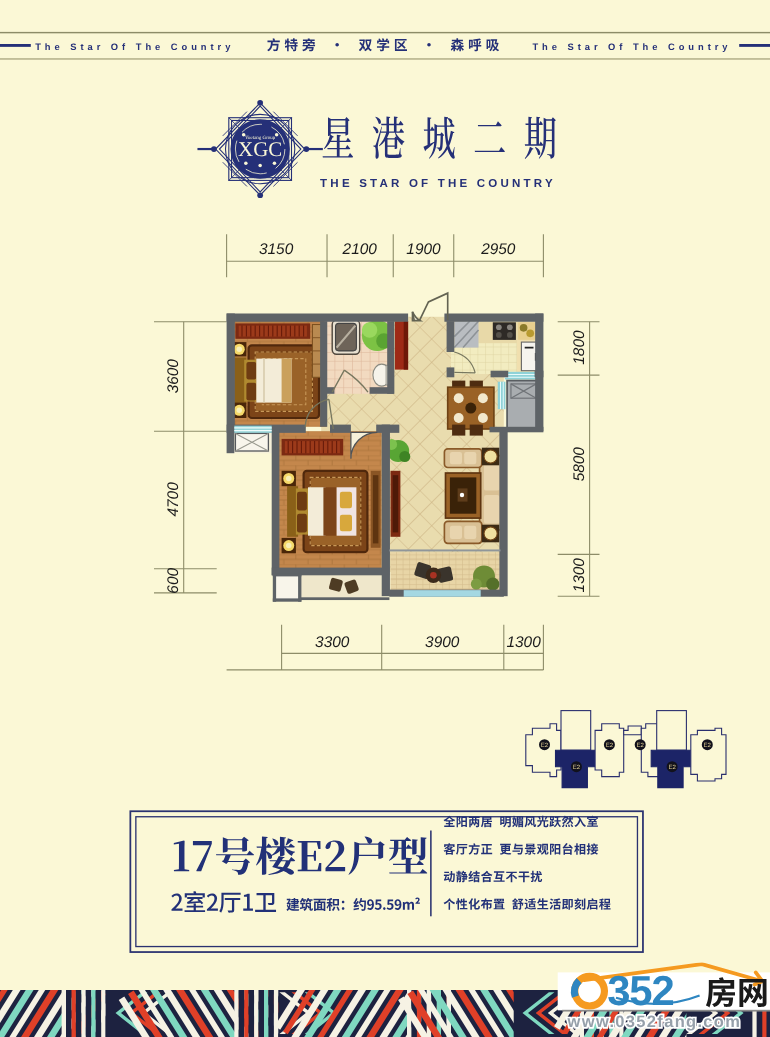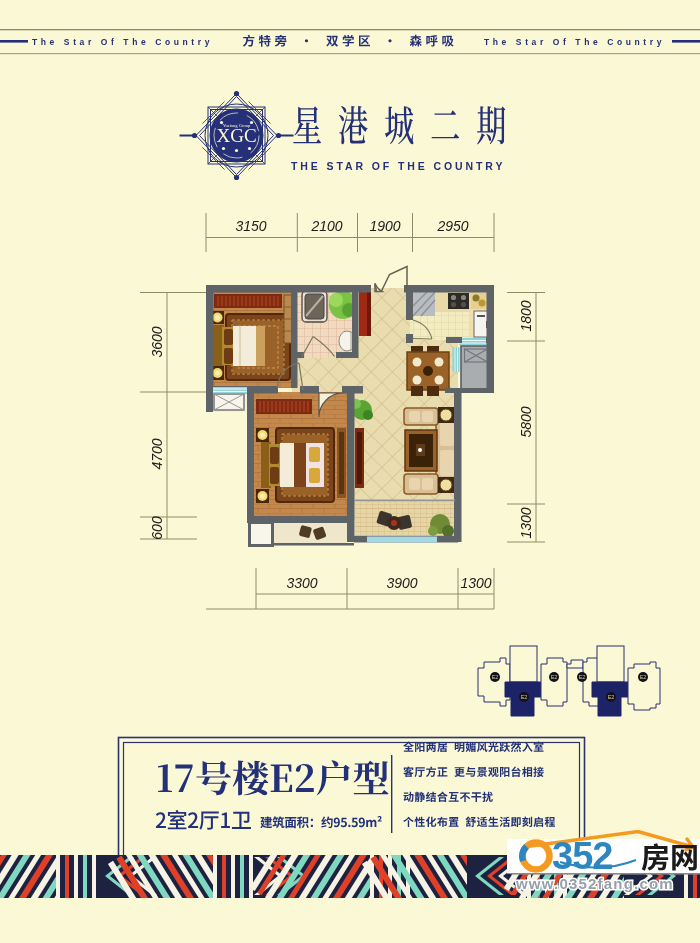--- a/index.html
+++ b/index.html
@@ -439,21 +439,21 @@
 <rect x="391" y="755" width="1.4" height="78" fill="#2a3270"></rect>
 
 <path transform="translate(403.0,751.0)" d="M5.269 -9.449C4.169 -7.7219999999999995 2.1559999999999997 -6.303 0.176 -5.478C0.506 -5.17 0.8909999999999999 -4.718999999999999 1.0779999999999998 -4.378C1.43 -4.553999999999999 1.7819999999999998 -4.741 2.134 -4.949999999999999V-4.202H4.8069999999999995V-2.9259999999999997H2.288V-1.7819999999999998H4.8069999999999995V-0.45099999999999996H0.836V0.726H10.241V-0.45099999999999996H6.193V-1.7819999999999998H8.811V-2.9259999999999997H6.193V-4.202H8.91V-4.906C9.251 -4.707999999999999 9.603 -4.51 9.966 -4.3229999999999995C10.142 -4.707999999999999 10.527 -5.159 10.846 -5.4559999999999995C9.097 -6.226 7.5569999999999995 -7.204999999999999 6.247999999999999 -8.602L6.446 -8.899ZM2.8049999999999997 -5.367999999999999C3.784 -6.0169999999999995 4.707999999999999 -6.787 5.489 -7.656C6.335999999999999 -6.742999999999999 7.215999999999999 -6.005999999999999 8.184 -5.367999999999999Z M16.283 -8.700999999999999V0.8799999999999999H17.548000000000002V0.10999999999999999H20.144V0.7809999999999999H21.475V-8.700999999999999ZM17.548000000000002 -1.111V-3.784H20.144V-1.111ZM17.548000000000002 -5.005V-7.468999999999999H20.144V-5.005ZM12.103000000000002 -8.91V0.946H13.313V-7.733H14.424C14.193000000000001 -7.007 13.896 -6.116 13.621 -5.444999999999999C14.424 -4.675 14.622 -3.9709999999999996 14.622 -3.4539999999999997C14.622 -3.135 14.567 -2.904 14.402000000000001 -2.8049999999999997C14.292000000000002 -2.739 14.171000000000001 -2.706 14.028 -2.706C13.863 -2.706 13.665000000000001 -2.706 13.434000000000001 -2.7279999999999998C13.621 -2.387 13.731000000000002 -1.8809999999999998 13.742 -1.551C14.039000000000001 -1.5399999999999998 14.347000000000001 -1.5399999999999998 14.589 -1.573C14.853000000000002 -1.6059999999999999 15.084 -1.6829999999999998 15.282 -1.8259999999999998C15.678 -2.101 15.843 -2.574 15.843 -3.3C15.843 -3.949 15.667000000000002 -4.7299999999999995 14.842 -5.598999999999999C15.216000000000001 -6.4239999999999995 15.656 -7.502 16.008 -8.437L15.095 -8.965L14.897 -8.91Z M23.601000000000003 -6.2589999999999995V0.99H24.921V-1.0779999999999998C25.185000000000002 -0.858 25.482 -0.5389999999999999 25.636000000000003 -0.319C26.307000000000002 -0.957 26.725 -1.7489999999999999 26.989 -2.5629999999999997C27.220000000000002 -2.2769999999999997 27.429000000000002 -1.9909999999999999 27.55 -1.7599999999999998L28.309 -2.816C28.111 -3.146 27.693 -3.6079999999999997 27.297 -4.026C27.341 -4.367 27.363 -4.697 27.363 -5.016H28.815C28.782 -3.8169999999999997 28.595 -2.255 27.451 -1.2429999999999999C27.759 -1.034 28.177 -0.594 28.386000000000003 -0.319C29.068 -0.979 29.486 -1.793 29.75 -2.6399999999999997C30.179000000000002 -2.134 30.575000000000003 -1.6059999999999999 30.806 -1.2209999999999999L31.268 -1.8699999999999999V-0.517C31.268 -0.34099999999999997 31.202 -0.27499999999999997 31.004 -0.27499999999999997C30.795 -0.27499999999999997 30.047 -0.264 29.42 -0.308C29.596 0.044 29.783 0.627 29.849 1.001C30.817 1.001 31.51 0.99 31.972 0.7809999999999999C32.456 0.572 32.599000000000004 0.19799999999999998 32.599000000000004 -0.484V-6.2589999999999995H30.113V-7.369999999999999H33.006V-8.635H23.227V-7.369999999999999H26.076V-6.2589999999999995ZM27.374000000000002 -7.369999999999999H28.815V-6.2589999999999995H27.374000000000002ZM31.268 -5.016V-2.673C30.938000000000002 -3.102 30.476 -3.6079999999999997 30.036 -4.048C30.080000000000002 -4.378 30.102 -4.707999999999999 30.102 -5.016ZM24.921 -1.452V-5.016H26.076C26.043 -3.8939999999999997 25.867 -2.453 24.921 -1.452Z M36.71600000000001 -7.645H42.414V-6.896999999999999H36.71600000000001ZM36.71600000000001 -5.742H39.74100000000001V-4.818H36.705000000000005L36.71600000000001 -5.566ZM37.255 -2.739V0.99H38.52V0.6599999999999999H42.260000000000005V0.979H43.580000000000005V-2.739H41.072V-3.6409999999999996H44.295V-4.818H41.072V-5.742H43.745000000000005V-8.799999999999999H35.385000000000005V-5.566C35.385000000000005 -3.8169999999999997 35.297000000000004 -1.3419999999999999 34.153000000000006 0.32999999999999996C34.483000000000004 0.46199999999999997 35.077000000000005 0.8029999999999999 35.330000000000005 1.023C36.17700000000001 -0.242 36.51800000000001 -2.024 36.650000000000006 -3.6409999999999996H39.74100000000001V-2.739ZM38.52 -0.484V-1.5839999999999999H42.260000000000005V-0.484Z M54.399 -4.818V-3.19H52.98V-4.818ZM54.399 -5.994999999999999H52.98V-7.545999999999999H54.399ZM51.759 -8.745V-1.034H52.98V-1.9909999999999999H55.62V-8.745ZM60.053 -7.678V-6.281H57.677V-7.678ZM56.379 -8.899V-4.917C56.379 -3.234 56.214 -1.1769999999999998 54.344 0.187C54.63 0.352 55.147 0.814 55.345 1.067C56.588 0.154 57.182 -1.166 57.457 -2.4859999999999998H60.053V-0.5389999999999999C60.053 -0.352 59.976 -0.286 59.778 -0.286C59.591 -0.27499999999999997 58.92 -0.264 58.326 -0.297C58.524 0.033 58.733 0.616 58.788 0.979C59.712 0.979 60.35 0.946 60.778999999999996 0.737C61.208 0.517 61.362 0.16499999999999998 61.362 -0.528V-8.899ZM60.053 -5.093V-3.674H57.622C57.666 -4.103 57.677 -4.521 57.677 -4.906V-5.093Z M68.196 -5.247V0.99H69.34V0.572H71.353V0.99H72.541V-5.247ZM69.34 -0.473V-1.045H71.353V-0.473ZM69.34 -2.057V-2.6069999999999998H71.353V-2.057ZM69.34 -3.6079999999999997V-4.191H71.353V-3.6079999999999997ZM66.81 -8.953999999999999V-5.7749999999999995C66.81 -4.004 66.733 -1.4189999999999998 65.798 0.352C66.095 0.46199999999999997 66.62299999999999 0.7699999999999999 66.854 0.957C67.85499999999999 -0.9239999999999999 67.99799999999999 -3.8609999999999998 67.99799999999999 -5.7749999999999995H72.607V-8.953999999999999ZM67.99799999999999 -7.864999999999999H69.076V-6.864H67.99799999999999ZM70.231 -7.864999999999999H71.353V-6.864H70.231ZM65.259 -5.962C65.16 -4.752 64.973 -3.6959999999999997 64.676 -2.816L64.137 -3.278C64.313 -4.092 64.489 -5.016 64.643 -5.962ZM62.872 -2.8489999999999998C63.29 -2.508 63.751999999999995 -2.09 64.17 -1.672C63.763 -0.9349999999999999 63.235 -0.39599999999999996 62.586 -0.044C62.849999999999994 0.19799999999999998 63.169 0.6599999999999999 63.333999999999996 0.968C64.027 0.528 64.599 -0.022 65.039 -0.737C65.226 -0.517 65.369 -0.319 65.49 -0.132L66.29299999999999 -1.133C66.128 -1.3639999999999999 65.89699999999999 -1.639 65.622 -1.914C66.128 -3.2119999999999997 66.392 -4.906 66.47999999999999 -7.095L65.743 -7.183L65.53399999999999 -7.161H64.83C64.94 -7.898 65.02799999999999 -8.613 65.083 -9.283999999999999L63.961 -9.338999999999999C63.916999999999994 -8.657 63.82899999999999 -7.92 63.73 -7.161H62.806V-5.962H63.543C63.345 -4.795999999999999 63.102999999999994 -3.6849999999999996 62.872 -2.8489999999999998Z M75.20599999999999 -8.975999999999999V-5.874C75.20599999999999 -4.103 75.107 -1.5619999999999998 73.908 0.143C74.205 0.297 74.788 0.7699999999999999 75.008 1.034C76.339 -0.836 76.57 -3.916 76.57 -5.874V-7.699999999999999H81.564C81.564 -1.958 81.597 0.8799999999999999 83.324 0.8799999999999999C84.06099999999999 0.8799999999999999 84.314 0.286 84.43499999999999 -1.144C84.193 -1.375 83.85199999999999 -1.837 83.63199999999999 -2.167C83.61 -1.2979999999999998 83.544 -0.528 83.42299999999999 -0.528C82.80699999999999 -0.528 82.818 -3.432 82.88399999999999 -8.975999999999999ZM80.024 -7.0729999999999995C79.80399999999999 -6.358 79.496 -5.632 79.14399999999999 -4.939C78.67099999999999 -5.555 78.198 -6.159999999999999 77.747 -6.699L76.67999999999999 -6.138C77.26299999999999 -5.412 77.87899999999999 -4.576 78.46199999999999 -3.751C77.81299999999999 -2.75 77.065 -1.892 76.262 -1.2979999999999998C76.559 -1.056 76.988 -0.594 77.208 -0.286C77.945 -0.9019999999999999 78.627 -1.694 79.22099999999999 -2.6069999999999998C79.716 -1.837 80.134 -1.1219999999999999 80.398 -0.5389999999999999L81.597 -1.232C81.234 -1.9689999999999999 80.62899999999999 -2.893 79.958 -3.839C80.442 -4.741 80.84899999999999 -5.731 81.17899999999999 -6.742999999999999Z M86.231 -8.426C86.71499999999999 -7.5569999999999995 87.21 -6.412999999999999 87.37499999999999 -5.6979999999999995L88.66199999999999 -6.215C88.475 -6.952 87.925 -8.041 87.42999999999999 -8.876999999999999ZM93.359 -8.953999999999999C93.073 -8.074 92.54499999999999 -6.93 92.094 -6.193L93.23799999999999 -5.752999999999999C93.71099999999998 -6.435 94.27199999999999 -7.502 94.75599999999999 -8.481ZM89.68499999999999 -9.35V-5.313H85.439V-4.069999999999999H88.13399999999999C87.97999999999999 -2.255 87.69399999999999 -0.9129999999999999 85.15299999999999 -0.154C85.44999999999999 0.10999999999999999 85.81299999999999 0.6489999999999999 85.95599999999999 1.001C88.85999999999999 0.022 89.35499999999999 -1.7489999999999999 89.553 -4.069999999999999H91.115V-0.737C91.115 0.5389999999999999 91.434 0.946 92.67699999999999 0.946C92.90799999999999 0.946 93.74399999999999 0.946 93.99699999999999 0.946C95.08599999999998 0.946 95.42699999999999 0.429 95.559 -1.496C95.207 -1.5839999999999999 94.63499999999999 -1.815 94.34899999999999 -2.0349999999999997C94.30499999999999 -0.528 94.23899999999999 -0.286 93.87599999999999 -0.286C93.678 -0.286 93.029 -0.286 92.86399999999999 -0.286C92.51199999999999 -0.286 92.446 -0.352 92.446 -0.748V-4.069999999999999H95.383V-5.313H91.02699999999999V-9.35Z M98.07 -7.81H99.40099999999998V-6.391H98.07ZM105.50599999999999 -9.295C104.41699999999999 -8.876999999999999 102.64599999999999 -8.525 101.05099999999999 -8.327C101.19399999999999 -8.041 101.36999999999999 -7.5569999999999995 101.41399999999999 -7.26C101.975 -7.3149999999999995 102.55799999999999 -7.3919999999999995 103.15199999999999 -7.4799999999999995V-5.412H100.98499999999999V-4.191H103.11899999999999C102.99799999999999 -2.75 102.481 -1.067 100.43499999999999 0.121C100.743 0.352 101.18299999999999 0.8029999999999999 101.36999999999999 1.067C102.75599999999999 0.16499999999999998 103.53699999999999 -0.957 103.95499999999998 -2.112C104.41699999999999 -0.759 105.09899999999999 0.32999999999999996 106.11099999999999 1.023C106.30899999999998 0.6709999999999999 106.716 0.176 107.00199999999998 -0.066C105.68199999999999 -0.825 104.92299999999999 -2.387 104.52699999999999 -4.191H106.716V-5.412H104.44999999999999V-7.710999999999999C105.16499999999999 -7.864999999999999 105.85799999999999 -8.041 106.45199999999998 -8.25ZM96.43099999999998 -0.605 96.73899999999999 0.638C97.89399999999999 0.308 99.40099999999998 -0.132 100.79799999999999 -0.5389999999999999L100.63299999999998 -1.672L99.49999999999999 -1.375V-2.8819999999999997H100.66599999999998V-4.026H99.49999999999999V-5.279999999999999H100.55599999999998V-8.931999999999999H96.981V-5.279999999999999H98.34499999999998V-1.067L97.93799999999999 -0.968V-4.356H96.91499999999999V-0.715Z M115.92599999999999 -8.700999999999999C116.31099999999998 -8.25 116.72899999999998 -7.601 116.91599999999998 -7.204999999999999L117.91699999999999 -7.776999999999999C117.71899999999998 -8.195 117.26799999999999 -8.789 116.88299999999998 -9.218ZM111.08599999999998 -1.2209999999999999C111.21799999999999 -0.5389999999999999 111.29499999999999 0.363 111.29499999999999 0.9019999999999999L112.59299999999999 0.715C112.58199999999998 0.187 112.46099999999998 -0.693 112.31799999999998 -1.3639999999999999ZM113.32999999999998 -1.2429999999999999C113.58299999999998 -0.5609999999999999 113.82499999999999 0.319 113.90199999999999 0.858L115.19999999999999 0.605C115.11199999999998 0.05499999999999999 114.82599999999998 -0.8029999999999999 114.55099999999999 -1.452ZM115.57399999999998 -1.265C116.06899999999999 -0.5499999999999999 116.65199999999999 0.418 116.89399999999999 1.012L118.13699999999999 0.45099999999999996C117.86199999999998 -0.154 117.24599999999998 -1.089 116.75099999999999 -1.7489999999999999ZM109.16099999999999 -1.65C108.80899999999998 -0.8909999999999999 108.24799999999999 -0.011 107.80799999999999 0.506L109.06199999999998 1.023C109.51299999999999 0.407 110.05199999999999 -0.5389999999999999 110.41499999999999 -1.331ZM114.61699999999999 -9.184999999999999V-7.183H113.28599999999999C113.36299999999999 -7.491 113.43999999999998 -7.81 113.50599999999999 -8.151L112.69199999999998 -8.469999999999999L112.46099999999998 -8.426H111.12999999999998L111.42699999999999 -9.129999999999999L110.17299999999999 -9.449C109.76599999999999 -8.151 108.86399999999999 -6.577999999999999 107.73099999999998 -5.654C107.99499999999999 -5.4559999999999995 108.40199999999999 -5.06 108.61099999999999 -4.818C109.39199999999998 -5.478 110.06299999999999 -6.401999999999999 110.61299999999999 -7.3919999999999995H112.03199999999998C111.95499999999998 -7.061999999999999 111.84499999999998 -6.754 111.73499999999999 -6.457C111.41599999999998 -6.654999999999999 111.05299999999998 -6.842 110.75599999999999 -6.973999999999999L110.17299999999999 -6.236999999999999C110.52499999999999 -6.05 110.95399999999998 -5.797 111.30599999999998 -5.566C111.16299999999998 -5.324 111.01999999999998 -5.104 110.85499999999999 -4.895C110.53599999999999 -5.148 110.15099999999998 -5.39 109.80999999999999 -5.588L109.09499999999998 -4.906C109.44699999999999 -4.686 109.84299999999999 -4.3999999999999995 110.17299999999999 -4.136C109.56799999999998 -3.5639999999999996 108.84199999999998 -3.1239999999999997 108.03899999999999 -2.8049999999999997C108.32499999999999 -2.5959999999999996 108.77599999999998 -2.0789999999999997 108.96299999999998 -1.793C110.85499999999999 -2.618 112.35099999999998 -4.202 113.15399999999998 -6.742999999999999V-5.9399999999999995H114.55099999999999C114.36399999999999 -4.752 113.73699999999998 -3.476 111.83399999999999 -2.497C112.14199999999998 -2.255 112.53799999999998 -1.8699999999999999 112.74699999999999 -1.573C114.11099999999999 -2.288 114.89199999999998 -3.1679999999999997 115.33199999999998 -4.114C115.77199999999999 -3.0909999999999997 116.38799999999999 -2.266 117.26799999999999 -1.716C117.45499999999998 -2.057 117.85099999999998 -2.5629999999999997 118.13699999999999 -2.816C117.00399999999999 -3.4099999999999997 116.31099999999998 -4.553999999999999 115.90399999999998 -5.9399999999999995H117.91699999999999V-7.183H115.87099999999998V-9.184999999999999Z M121.78099999999998 -8.139999999999999C122.47399999999999 -7.678 123.03499999999998 -7.095 123.50799999999998 -6.435C122.85899999999998 -3.5199999999999996 121.50599999999999 -1.386 119.15199999999999 -0.21999999999999997C119.50399999999998 0.033 120.11999999999998 0.583 120.36199999999998 0.858C122.35299999999998 -0.319 123.71699999999998 -2.178 124.58599999999998 -4.697C125.70799999999998 -2.629 126.65399999999998 -0.374 128.92 0.8909999999999999C128.99699999999999 0.484 129.349 -0.264 129.558 -0.627C126.00499999999998 -2.871 126.12599999999998 -6.720999999999999 122.60599999999998 -9.283999999999999Z M131.706 -2.552V-1.4189999999999998H134.90699999999998V-0.473H130.738V0.6819999999999999H140.528V-0.473H136.26V-1.4189999999999998H139.648V-2.552H136.26V-3.388H134.90699999999998V-2.552ZM134.72 -9.129999999999999C134.819 -8.931999999999999 134.918 -8.700999999999999 135.006 -8.469999999999999H130.76V-6.3469999999999995H131.992V-5.467H133.62C133.18 -5.071 132.784 -4.763 132.59699999999998 -4.6419999999999995C132.29999999999998 -4.422 132.069 -4.29 131.816 -4.2459999999999996C131.948 -3.9269999999999996 132.135 -3.344 132.201 -3.113C132.63 -3.278 133.23499999999999 -3.3219999999999996 138.174 -3.718C138.416 -3.465 138.625 -3.223 138.768 -3.025L139.802 -3.7289999999999996C139.39499999999998 -4.234999999999999 138.625 -4.928 137.94299999999998 -5.467H139.25199999999998V-6.3469999999999995H140.429V-8.469999999999999H136.49099999999999C136.37 -8.799999999999999 136.183 -9.184999999999999 135.99599999999998 -9.504ZM136.656 -5.104 137.239 -4.609 134.016 -4.3999999999999995C134.46699999999998 -4.7299999999999995 134.918 -5.093 135.314 -5.467H137.22799999999998ZM132.058 -6.5889999999999995V-7.271H139.087V-6.5889999999999995Z" fill="#223178"></path>
 
 <path transform="translate(403.0,776.0)" d="M4.268 -5.555H6.765C6.412999999999999 -5.202999999999999 5.984 -4.8839999999999995 5.511 -4.598C5.005 -4.862 4.5649999999999995 -5.17 4.213 -5.511ZM4.51 -9.163 4.862 -8.448H0.7699999999999999V-6.005999999999999H2.057V-7.249H4.125C3.5749999999999997 -6.435 2.552 -5.598999999999999 1.023 -5.027C1.309 -4.818 1.716 -4.356 1.892 -4.048C2.387 -4.279 2.8379999999999996 -4.521 3.2449999999999997 -4.785C3.542 -4.4879999999999995 3.872 -4.213 4.224 -3.96C3.036 -3.4539999999999997 1.6609999999999998 -3.102 0.297 -2.904C0.528 -2.6069999999999998 0.8029999999999999 -2.068 0.9239999999999999 -1.7269999999999999C1.408 -1.815 1.8809999999999998 -1.9249999999999998 2.3539999999999996 -2.046V0.99H3.6409999999999996V0.6489999999999999H7.369999999999999V0.968H8.722999999999999V-2.1229999999999998C9.097 -2.046 9.493 -1.98 9.889 -1.9249999999999998C10.065 -2.299 10.439 -2.8819999999999997 10.725 -3.19C9.306 -3.3329999999999997 7.975 -3.6079999999999997 6.8309999999999995 -4.015C7.622999999999999 -4.587 8.293999999999999 -5.269 8.777999999999999 -6.061L7.8759999999999994 -6.6L7.656 -6.534H5.202999999999999L5.544 -6.9959999999999996L4.311999999999999 -7.249H8.899V-6.005999999999999H10.251999999999999V-8.448H6.391C6.215 -8.789 6.005999999999999 -9.174 5.83 -9.482ZM5.489 -3.2009999999999996C6.072 -2.915 6.699 -2.662 7.369999999999999 -2.464H3.751C4.356 -2.673 4.939 -2.9259999999999997 5.489 -3.2009999999999996ZM3.6409999999999996 -0.43999999999999995V-1.375H7.369999999999999V-0.43999999999999995Z M12.576 -8.756V-4.576C12.576 -3.058 12.510000000000002 -1.133 11.564 0.16499999999999998C11.861 0.319 12.433 0.7699999999999999 12.653 1.012C13.731000000000002 -0.45099999999999996 13.896 -2.86 13.896 -4.576V-7.491H21.805V-8.756ZM14.347000000000001 -6.159999999999999V-4.917H17.57V-0.638C17.57 -0.46199999999999997 17.493000000000002 -0.418 17.273 -0.407C17.053 -0.39599999999999996 16.206 -0.407 15.524000000000001 -0.43999999999999995C15.711 -0.066 15.920000000000002 0.517 15.986 0.9019999999999999C17.009 0.9129999999999999 17.746000000000002 0.8909999999999999 18.262999999999998 0.693C18.791 0.495 18.956 0.132 18.956 -0.605V-4.917H21.618000000000002V-6.159999999999999Z M27.176000000000002 -8.998C27.396 -8.568999999999999 27.66 -8.008 27.836000000000002 -7.579H23.172V-6.292H25.966C25.856 -3.96 25.647000000000002 -1.4629999999999999 22.985000000000003 -0.05499999999999999C23.348000000000003 0.21999999999999997 23.755000000000003 0.6819999999999999 23.953000000000003 1.034C25.944000000000003 -0.10999999999999999 26.769000000000002 -1.837 27.132 -3.6849999999999996H30.619C30.465 -1.716 30.267000000000003 -0.759 29.97 -0.506C29.816000000000003 -0.38499999999999995 29.673000000000002 -0.363 29.431 -0.363C29.101 -0.363 28.331000000000003 -0.374 27.572000000000003 -0.43999999999999995C27.825000000000003 -0.088 28.023000000000003 0.473 28.045 0.858C28.782 0.8909999999999999 29.519000000000002 0.9019999999999999 29.948 0.847C30.454 0.8029999999999999 30.806 0.693 31.136000000000003 0.32999999999999996C31.598 -0.143 31.829 -1.386 32.027 -4.388999999999999C32.049 -4.5649999999999995 32.06 -4.960999999999999 32.06 -4.960999999999999H27.330000000000002C27.374000000000002 -5.401 27.407 -5.851999999999999 27.44 -6.292H33.039V-7.579H28.518L29.277 -7.898C29.101 -8.338 28.771 -8.998 28.474 -9.493Z M35.748000000000005 -5.632V-0.715H34.38400000000001V0.572H44.438V-0.715H40.434000000000005V-3.63H43.569V-4.917H40.434000000000005V-7.348H44.13V-8.635H34.758V-7.348H39.037000000000006V-0.715H37.123000000000005V-5.632Z M52.617 -7.029V-2.4749999999999996H53.794L52.782 -2.068C53.112 -1.573 53.497 -1.166 53.915 -0.825C53.299 -0.5499999999999999 52.485 -0.34099999999999997 51.429 -0.176C51.715 0.132 52.078 0.693 52.232 0.99C53.508 0.737 54.487 0.38499999999999995 55.213 -0.044C56.808 0.6599999999999999 58.832 0.825 61.241 0.869C61.318 0.429 61.56 -0.132 61.802 -0.429C59.558 -0.418 57.732 -0.46199999999999997 56.302 -0.9239999999999999C56.72 -1.386 56.973 -1.914 57.116 -2.4749999999999996H60.658V-7.029H57.281V-7.667H61.351V-8.844H51.66V-7.667H55.894999999999996V-7.029ZM53.871 -4.257H55.894999999999996V-3.916L55.884 -3.542H53.871ZM57.269999999999996 -3.542 57.281 -3.905V-4.257H59.349000000000004V-3.542ZM53.871 -5.962H55.894999999999996V-5.247H53.871ZM57.281 -5.962H59.349000000000004V-5.247H57.281ZM55.686 -2.4749999999999996C55.554 -2.1229999999999998 55.356 -1.8039999999999998 55.037 -1.507C54.641 -1.771 54.289 -2.09 53.97 -2.4749999999999996Z M62.839 -2.871V-1.6059999999999999H69.714V-2.871ZM65.02799999999999 -9.163C64.786 -7.513 64.357 -5.356999999999999 64.005 -4.037L65.16 -4.026H65.413H70.89099999999999C70.693 -1.9249999999999998 70.429 -0.836 70.066 -0.5499999999999999C69.901 -0.429 69.73599999999999 -0.418 69.461 -0.418C69.098 -0.418 68.196 -0.418 67.316 -0.495C67.602 -0.121 67.8 0.43999999999999995 67.833 0.825C68.625 0.858 69.439 0.8799999999999999 69.89 0.836C70.473 0.7809999999999999 70.847 0.6819999999999999 71.21 0.297C71.727 -0.23099999999999998 72.024 -1.551 72.31 -4.675C72.332 -4.851 72.354 -5.247 72.354 -5.247H65.67699999999999L65.974 -6.742999999999999H72.068V-8.008H66.205L66.381 -9.042Z M76.592 -6.973999999999999H81.509V-6.5009999999999994H76.592ZM76.592 -8.195H81.509V-7.733H76.592ZM76.856 -2.893H81.344V-2.2769999999999997H76.856ZM80.255 -0.517C81.201 -0.154 82.466 0.45099999999999996 83.071 0.858L83.99499999999999 0.044C83.31299999999999 -0.374 82.03699999999999 -0.9239999999999999 81.113 -1.232ZM76.559 -1.265C75.954 -0.7919999999999999 74.887 -0.352 73.919 -0.077C74.205 0.132 74.66699999999999 0.594 74.887 0.847C75.844 0.473 77.021 -0.154 77.76899999999999 -0.7809999999999999ZM78.198 -5.521999999999999 78.38499999999999 -5.236H74.19399999999999V-4.191H83.94V-5.236H79.79299999999999C79.716 -5.379 79.61699999999999 -5.5329999999999995 79.518 -5.675999999999999H82.83999999999999V-9.009H75.327V-5.675999999999999H78.693ZM75.591 -3.795V-1.375H78.46199999999999V-0.19799999999999998C78.46199999999999 -0.077 78.407 -0.044 78.253 -0.033C78.11 -0.022 77.52699999999999 -0.022 77.065 -0.044C77.208 0.242 77.37299999999999 0.6489999999999999 77.439 0.968C78.20899999999999 0.968 78.78099999999999 0.968 79.22099999999999 0.825C79.64999999999999 0.6819999999999999 79.782 0.429 79.782 -0.143V-1.375H82.675V-3.795Z M89.85 -8.854999999999999V-2.992H91.10399999999998V-7.699999999999999H93.84299999999999V-2.992H95.14099999999999V-8.854999999999999ZM91.841 -7.029V-5.302C91.841 -3.6079999999999997 91.53299999999999 -1.43 88.728 0.033C88.981 0.21999999999999997 89.41 0.715 89.564 0.979C90.928 0.253 91.78599999999999 -0.715 92.303 -1.738V-0.39599999999999996C92.303 0.5389999999999999 92.666 0.8029999999999999 93.535 0.8029999999999999H94.23899999999999C95.339 0.8029999999999999 95.51499999999999 0.27499999999999997 95.62499999999999 -1.4409999999999998C95.317 -1.507 94.89899999999999 -1.6829999999999998 94.60199999999999 -1.914C94.56899999999999 -0.484 94.50299999999999 -0.16499999999999998 94.24999999999999 -0.16499999999999998H93.79899999999999C93.60099999999998 -0.16499999999999998 93.52399999999999 -0.253 93.52399999999999 -0.5389999999999999V-2.992H92.78699999999999C93.00699999999999 -3.795 93.073 -4.587 93.073 -5.279999999999999V-7.029ZM85.41699999999999 -5.808C85.95599999999999 -5.071 86.55 -4.224 87.07799999999999 -3.388C86.55 -2.134 85.87899999999999 -1.0779999999999998 85.08699999999999 -0.38499999999999995C85.41699999999999 -0.154 85.84599999999999 0.319 86.05499999999999 0.627C86.78099999999999 -0.066 87.39699999999999 -0.946 87.90299999999999 -1.98C88.16699999999999 -1.496 88.37599999999999 -1.045 88.52999999999999 -0.6489999999999999L89.61899999999999 -1.474C89.377 -2.046 88.981 -2.739 88.51899999999999 -3.465C89.02499999999999 -4.872999999999999 89.36599999999999 -6.5009999999999994 89.553 -8.315999999999999L88.70599999999999 -8.58L88.475 -8.536H85.40599999999999V-7.281999999999999H88.13399999999999C88.002 -6.446 87.815 -5.6209999999999996 87.58399999999999 -4.851C87.18799999999999 -5.423 86.77 -5.973 86.374 -6.478999999999999Z M101.18299999999999 -8.700999999999999V0.8799999999999999H102.448V0.10999999999999999H105.04399999999998V0.7809999999999999H106.37499999999999V-8.700999999999999ZM102.448 -1.111V-3.784H105.04399999999998V-1.111ZM102.448 -5.005V-7.468999999999999H105.04399999999998V-5.005ZM97.00299999999999 -8.91V0.946H98.213V-7.733H99.32399999999998C99.09299999999999 -7.007 98.79599999999999 -6.116 98.52099999999999 -5.444999999999999C99.32399999999998 -4.675 99.52199999999999 -3.9709999999999996 99.52199999999999 -3.4539999999999997C99.52199999999999 -3.135 99.46699999999998 -2.904 99.30199999999999 -2.8049999999999997C99.192 -2.739 99.07099999999998 -2.706 98.92799999999998 -2.706C98.76299999999999 -2.706 98.56499999999998 -2.706 98.33399999999999 -2.7279999999999998C98.52099999999999 -2.387 98.63099999999999 -1.8809999999999998 98.64199999999998 -1.551C98.939 -1.5399999999999998 99.24699999999999 -1.5399999999999998 99.48899999999999 -1.573C99.75299999999999 -1.6059999999999999 99.984 -1.6829999999999998 100.18199999999999 -1.8259999999999998C100.57799999999999 -2.101 100.743 -2.574 100.743 -3.3C100.743 -3.949 100.567 -4.7299999999999995 99.74199999999999 -5.598999999999999C100.11599999999999 -6.4239999999999995 100.55599999999998 -7.502 100.90799999999999 -8.437L99.99499999999999 -8.965L99.79699999999998 -8.91Z M109.27099999999999 -3.8829999999999996V0.979H110.62399999999998V0.418H115.30999999999999V0.968H116.72899999999998V-3.8829999999999996ZM110.62399999999998 -0.858V-2.618H115.30999999999999V-0.858ZM108.90799999999999 -4.62C109.49099999999999 -4.8069999999999995 110.28299999999999 -4.84 116.15699999999998 -5.1259999999999994C116.38799999999999 -4.818 116.58599999999998 -4.532 116.72899999999998 -4.279L117.83999999999999 -5.093C117.25699999999999 -6.0169999999999995 115.93699999999998 -7.380999999999999 114.93599999999998 -8.338L113.90199999999999 -7.645C114.31999999999998 -7.2379999999999995 114.75999999999999 -6.765 115.18899999999998 -6.292L110.65699999999998 -6.138C111.50399999999999 -6.952 112.36199999999998 -7.930999999999999 113.07699999999998 -8.953999999999999L111.74599999999998 -9.526C110.98699999999998 -8.206 109.78799999999998 -6.864 109.40299999999999 -6.512C109.03999999999999 -6.170999999999999 108.77599999999998 -5.951 108.47899999999998 -5.885C108.63299999999998 -5.5329999999999995 108.85299999999998 -4.872999999999999 108.90799999999999 -4.62Z M125.17999999999998 -4.949999999999999H127.77599999999998V-3.542H125.17999999999998ZM125.17999999999998 -6.149V-7.502H127.77599999999998V-6.149ZM125.17999999999998 -2.3539999999999996H127.77599999999998V-0.946H125.17999999999998ZM123.91499999999998 -8.756V0.8909999999999999H125.17999999999998V0.253H127.77599999999998V0.825H129.09599999999998V-8.756ZM120.87899999999998 -9.35V-7.0729999999999995H119.29499999999999V-5.83H120.71399999999998C120.37299999999998 -4.51 119.72399999999999 -3.025 119.00899999999999 -2.145C119.21799999999999 -1.815 119.51499999999999 -1.276 119.63599999999998 -0.9129999999999999C120.10899999999998 -1.518 120.52699999999999 -2.3979999999999997 120.87899999999998 -3.3659999999999997V0.979H122.14399999999998V-3.6189999999999998C122.45199999999998 -3.1239999999999997 122.75999999999998 -2.6069999999999998 122.93599999999998 -2.255L123.69499999999998 -3.3219999999999996C123.47499999999998 -3.6079999999999997 122.51799999999999 -4.774 122.14399999999998 -5.17V-5.83H123.51899999999998V-7.0729999999999995H122.14399999999998V-9.35Z M131.629 -9.338999999999999V-7.26H130.507V-6.05H131.629V-4.0809999999999995C131.14499999999998 -3.949 130.694 -3.839 130.331 -3.7619999999999996L130.617 -2.497L131.629 -2.783V-0.484C131.629 -0.34099999999999997 131.585 -0.297 131.453 -0.297C131.321 -0.286 130.947 -0.286 130.56199999999998 -0.308C130.716 0.044 130.87 0.594 130.903 0.9129999999999999C131.585 0.9239999999999999 132.069 0.869 132.399 0.6709999999999999C132.72899999999998 0.46199999999999997 132.839 0.132 132.839 -0.473V-3.135L133.807 -3.432L133.642 -4.62L132.839 -4.3999999999999995V-6.05H133.74099999999999V-7.26H132.839V-9.338999999999999ZM136.128 -7.249H138.295C138.13 -6.808999999999999 137.855 -6.236999999999999 137.602 -5.83H136.117L136.733 -6.082999999999999C136.634 -6.401999999999999 136.381 -6.875 136.128 -7.249ZM136.28199999999998 -9.075C136.403 -8.866 136.524 -8.602 136.634 -8.36H134.302V-7.249H135.798L135.04999999999998 -6.973999999999999C135.259 -6.622 135.47899999999998 -6.170999999999999 135.6 -5.83H133.983V-4.707999999999999H136.293C136.172 -4.3999999999999995 136.007 -4.069999999999999 135.831 -3.7399999999999998H133.81799999999998V-2.629H135.19299999999998C134.90699999999998 -2.178 134.62099999999998 -1.7489999999999999 134.346 -1.408C134.98399999999998 -1.21 135.677 -0.957 136.37 -0.6709999999999999C135.677 -0.38499999999999995 134.775 -0.21999999999999997 133.631 -0.132C133.829 0.132 134.03799999999998 0.605 134.137 0.968C135.69899999999998 0.748 136.86499999999998 0.43999999999999995 137.72299999999998 -0.077C138.515 0.297 139.23 0.6819999999999999 139.714 1.012L140.517 0.011C140.055 -0.286 139.417 -0.616 138.713 -0.9239999999999999C139.087 -1.386 139.362 -1.936 139.56 -2.629H140.781V-3.7399999999999998H137.173C137.305 -4.004 137.43699999999998 -4.279 137.547 -4.532L136.656 -4.707999999999999H140.638V-5.83H138.856C139.065 -6.170999999999999 139.296 -6.577999999999999 139.527 -6.973999999999999L138.59199999999998 -7.249H140.418V-8.36H137.998C137.86599999999999 -8.657 137.69 -8.975999999999999 137.525 -9.24ZM138.23999999999998 -2.629C138.064 -2.145 137.833 -1.7489999999999999 137.525 -1.43C137.063 -1.6059999999999999 136.59 -1.7819999999999998 136.128 -1.936L136.557 -2.629Z" fill="#223178"></path>
 
 <path transform="translate(403.0,801.0)" d="M0.8909999999999999 -8.491999999999999V-7.337H5.2139999999999995V-8.491999999999999ZM0.99 -0.21999999999999997 1.001 -0.242V-0.209C1.3199999999999998 -0.418 1.793 -0.572 4.532 -1.287L4.653 -0.7699999999999999L5.709 -1.0999999999999999C5.478 -0.715 5.202999999999999 -0.352 4.872999999999999 -0.033C5.202999999999999 0.176 5.643 0.6489999999999999 5.851999999999999 0.968C7.414 -0.583 7.8759999999999994 -2.904 8.03 -5.686999999999999H9.163C9.064 -2.2329999999999997 8.953999999999999 -0.8909999999999999 8.712 -0.583C8.591 -0.43999999999999995 8.491999999999999 -0.407 8.305 -0.407C8.062999999999999 -0.407 7.601 -0.407 7.0729999999999995 -0.45099999999999996C7.292999999999999 -0.088 7.446999999999999 0.46199999999999997 7.468999999999999 0.836C8.041 0.858 8.602 0.858 8.953999999999999 0.8029999999999999C9.338999999999999 0.726 9.591999999999999 0.616 9.866999999999999 0.23099999999999998C10.241 -0.27499999999999997 10.350999999999999 -1.892 10.460999999999999 -6.358C10.460999999999999 -6.523 10.472 -6.952 10.472 -6.952H8.074L8.096 -9.152H6.787L6.776 -6.952H5.544V-5.686999999999999H6.731999999999999C6.654999999999999 -3.9379999999999997 6.4239999999999995 -2.42 5.7749999999999995 -1.2209999999999999C5.577 -1.98 5.148 -3.146 4.752 -4.037L3.6849999999999996 -3.751C3.8609999999999998 -3.3329999999999997 4.037 -2.86 4.191 -2.387L2.3209999999999997 -1.9469999999999998C2.673 -2.8049999999999997 3.014 -3.795 3.2449999999999997 -4.741H5.412V-5.9399999999999995H0.528V-4.741H1.892C1.65 -3.5749999999999997 1.265 -2.453 1.1219999999999999 -2.1229999999999998C0.946 -1.716 0.7919999999999999 -1.4629999999999999 0.572 -1.397C0.726 -1.067 0.9239999999999999 -0.46199999999999997 0.99 -0.21999999999999997Z M17.812 -9.35C17.493000000000002 -8.382 16.932000000000002 -7.414 16.272 -6.754V-7.127999999999999H14.776V-7.523999999999999H16.525V-8.448H14.776V-9.35H13.555V-8.448H11.817V-7.523999999999999H13.555V-7.127999999999999H12.092V-6.236999999999999H13.555V-5.808H11.641V-4.862H16.635V-5.808H14.776V-6.236999999999999H16.272V-6.545C16.481 -6.391 16.745 -6.1819999999999995 16.932000000000002 -6.0169999999999995V-5.356999999999999H18.12V-4.543H16.503V-3.4539999999999997H18.12V-2.6069999999999998H16.866V-1.5399999999999998H18.12V-0.407C18.12 -0.264 18.065 -0.23099999999999998 17.933 -0.23099999999999998C17.79 -0.23099999999999998 17.339 -0.23099999999999998 16.888 -0.253C17.064 0.088 17.251 0.616 17.295 0.957C17.999000000000002 0.957 18.494 0.9239999999999999 18.868000000000002 0.726C19.242 0.5389999999999999 19.341 0.187 19.341 -0.39599999999999996V-1.5399999999999998H20.21V-1.1219999999999999H21.398V-3.4539999999999997H22.003V-4.543H21.398V-6.4239999999999995H19.924C20.265 -6.885999999999999 20.595 -7.403 20.826 -7.853999999999999L20.023 -8.370999999999999L19.847 -8.315999999999999H18.67C18.78 -8.568999999999999 18.879 -8.822 18.967 -9.075ZM18.164 -7.326H19.198C19.033 -7.018 18.835 -6.699 18.637 -6.4239999999999995H17.559C17.779 -6.699 17.977 -7.007 18.164 -7.326ZM20.21 -2.6069999999999998H19.341V-3.4539999999999997H20.21ZM20.21 -4.543H19.341V-5.356999999999999H20.21ZM13.368 -2.167H14.974V-1.672H13.368ZM13.368 -3.025V-3.509H14.974V-3.025ZM12.224 -4.465999999999999V0.99H13.368V-0.814H14.974V-0.21999999999999997C14.974 -0.10999999999999999 14.93 -0.077 14.82 -0.066C14.71 -0.066 14.358 -0.066 14.017 -0.077C14.171000000000001 0.209 14.325000000000001 0.6599999999999999 14.38 0.979C14.985 0.979 15.403 0.957 15.733 0.7699999999999999C16.063000000000002 0.605 16.151 0.297 16.151 -0.209V-4.465999999999999Z M22.886000000000003 -0.8029999999999999 23.095000000000002 0.5499999999999999C24.272000000000002 0.297 25.812 0.0 27.253 -0.319L27.143 -1.551C25.603 -1.265 23.975 -0.968 22.886000000000003 -0.8029999999999999ZM23.227 -4.609C23.414 -4.686 23.689 -4.763 24.679000000000002 -4.872999999999999C24.305 -4.378 23.986 -3.993 23.810000000000002 -3.828C23.436 -3.432 23.194000000000003 -3.2009999999999996 22.886000000000003 -3.135C23.040000000000003 -2.772 23.26 -2.134 23.326 -1.8699999999999999C23.645000000000003 -2.0349999999999997 24.14 -2.167 27.132 -2.695C27.088 -2.981 27.055 -3.4869999999999997 27.066000000000003 -3.839L25.163 -3.553C25.944000000000003 -4.422 26.703000000000003 -5.433999999999999 27.319000000000003 -6.446L26.153000000000002 -7.204999999999999C25.955000000000002 -6.819999999999999 25.724 -6.4239999999999995 25.493000000000002 -6.05L24.558 -5.984C25.174 -6.808999999999999 25.768 -7.821 26.208000000000002 -8.799999999999999L24.844 -9.360999999999999C24.437 -8.129 23.700000000000003 -6.842 23.458000000000002 -6.512C23.216 -6.1819999999999995 23.018 -5.962 22.776 -5.896C22.941000000000003 -5.5329999999999995 23.161 -4.8839999999999995 23.227 -4.609ZM29.442 -9.35V-7.997H27.121000000000002V-6.731999999999999H29.442V-5.521999999999999H27.418V-4.268H32.852000000000004V-5.521999999999999H30.817V-6.731999999999999H33.116V-7.997H30.817V-9.35ZM27.682000000000002 -3.4539999999999997V0.979H28.969V0.506H31.301000000000002V0.9349999999999999H32.654V-3.4539999999999997ZM28.969 -0.6819999999999999V-2.266H31.301000000000002V-0.6819999999999999Z M39.499 -9.394C38.333000000000006 -7.678 36.24300000000001 -6.324999999999999 34.208000000000006 -5.5329999999999995C34.58200000000001 -5.191999999999999 34.967000000000006 -4.697 35.17600000000001 -4.3229999999999995C35.67100000000001 -4.553999999999999 36.17700000000001 -4.818 36.66100000000001 -5.114999999999999V-4.576H42.172000000000004V-5.313C42.7 -4.994 43.239000000000004 -4.7299999999999995 43.778000000000006 -4.476999999999999C43.95400000000001 -4.895 44.339000000000006 -5.39 44.68000000000001 -5.6979999999999995C43.184000000000005 -6.236999999999999 41.721000000000004 -6.984999999999999 40.30200000000001 -8.293999999999999L40.676 -8.799999999999999ZM37.684000000000005 -5.797C38.333000000000006 -6.27 38.949000000000005 -6.787 39.499 -7.359C40.148 -6.731999999999999 40.786 -6.226 41.413000000000004 -5.797ZM35.935 -3.63V0.968H37.288000000000004V0.484H41.65500000000001V0.9239999999999999H43.074000000000005V-3.63ZM37.288000000000004 -0.737V-2.4749999999999996H41.65500000000001V-0.737Z M45.717000000000006 -0.583V0.704H55.771V-0.583H53.197C53.483000000000004 -2.387 53.80200000000001 -4.532 53.967 -6.138L52.955000000000005 -6.247999999999999L52.735 -6.193H49.567L49.853 -7.6339999999999995H55.441V-8.899H46.047000000000004V-7.6339999999999995H48.401C48.082 -5.786 47.554 -3.476 47.125 -2.002H52.042L51.811 -0.583ZM49.303000000000004 -4.9719999999999995H52.46L52.229 -3.234H48.918000000000006Z M57.215 -8.613V-7.26H61.626C60.603 -5.566 58.876 -3.8609999999999998 56.863 -2.904C57.149 -2.6069999999999998 57.567 -2.068 57.776 -1.716C59.107 -2.409 60.284 -3.355 61.285 -4.433V0.968H62.726V-4.763C63.914 -3.8499999999999996 65.41 -2.5959999999999996 66.103 -1.7599999999999998L67.225 -2.783C66.422 -3.6519999999999997 64.728 -4.928 63.551 -5.7749999999999995L62.726 -5.082V-6.236999999999999C62.957 -6.566999999999999 63.166 -6.919 63.364 -7.26H66.807V-8.613Z M68.339 -4.917V-3.5309999999999997H72.51899999999999V0.979H73.993V-3.5309999999999997H78.283V-4.917H73.993V-7.281999999999999H77.76599999999999V-8.645999999999999H68.911V-7.281999999999999H72.51899999999999V-4.917Z M86.844 -8.481C87.32799999999999 -7.975 87.93299999999999 -7.281999999999999 88.219 -6.819999999999999H86.23899999999999C86.28299999999999 -7.656 86.294 -8.481 86.30499999999999 -9.261999999999999H84.97399999999999C84.963 -8.481 84.963 -7.656 84.92999999999999 -6.819999999999999H83.41199999999999V-5.577H84.842C84.633 -3.4429999999999996 84.06099999999999 -1.375 82.389 0.0C82.76299999999999 0.23099999999999998 83.16999999999999 0.605 83.401 0.9349999999999999C84.985 -0.46199999999999997 85.69999999999999 -2.464 86.01899999999999 -4.5649999999999995V-0.9239999999999999C86.01899999999999 0.32999999999999996 86.294 0.726 87.39399999999999 0.726C87.603 0.726 88.22999999999999 0.726 88.44999999999999 0.726C89.41799999999999 0.726 89.726 0.187 89.847 -1.65C89.506 -1.738 88.95599999999999 -1.958 88.681 -2.178C88.637 -0.726 88.59299999999999 -0.473 88.318 -0.473C88.18599999999999 -0.473 87.72399999999999 -0.473 87.61399999999999 -0.473C87.339 -0.473 87.306 -0.528 87.306 -0.9239999999999999V-4.994H86.074L86.13999999999999 -5.577H89.60499999999999V-6.819999999999999H88.29599999999999L89.20899999999999 -7.523999999999999C88.91199999999999 -7.975 88.274 -8.657 87.768 -9.129999999999999ZM80.794 -9.35V-7.249H79.452V-6.028H80.794V-4.048L79.36399999999999 -3.7289999999999996L79.705 -2.464L80.794 -2.739V-0.495C80.794 -0.34099999999999997 80.73899999999999 -0.286 80.585 -0.286C80.442 -0.286 79.97999999999999 -0.286 79.55099999999999 -0.297C79.705 0.033 79.881 0.5609999999999999 79.91399999999999 0.9019999999999999C80.695 0.9019999999999999 81.223 0.869 81.597 0.6599999999999999C81.97099999999999 0.473 82.08099999999999 0.143 82.08099999999999 -0.484V-3.0799999999999996L83.467 -3.4539999999999997L83.31299999999999 -4.675L82.08099999999999 -4.356V-6.028H83.181V-7.249H82.08099999999999V-9.35Z" fill="#223178"></path>
 
 <path transform="translate(403.0,826.0)" d="M4.795999999999999 -5.786V0.968H6.170999999999999V-5.786ZM5.478 -9.360999999999999C4.356 -7.491 2.3539999999999996 -6.138 0.253 -5.346C0.627 -4.983 1.012 -4.465999999999999 1.2209999999999999 -4.059C2.816 -4.795999999999999 4.345 -5.8629999999999995 5.544 -7.2379999999999995C7.26 -5.4559999999999995 8.635 -4.630999999999999 9.834 -4.048C10.032 -4.4879999999999995 10.45 -4.994 10.812999999999999 -5.302C9.536999999999999 -5.797 8.03 -6.611 6.335999999999999 -8.272L6.6659999999999995 -8.799999999999999Z M15.018 -0.616V0.638H21.904V-0.616H19.308V-2.827H21.320999999999998V-4.059H19.308V-5.874H21.563000000000002V-7.117H19.308V-9.283999999999999H17.988V-7.117H17.097C17.207 -7.611999999999999 17.295 -8.129 17.372 -8.645999999999999L16.085 -8.844C15.975000000000001 -7.898 15.788 -6.952 15.513000000000002 -6.138C15.348 -6.577999999999999 15.117 -7.106 14.897 -7.523999999999999L14.259 -7.26V-9.35H12.939V-7.095L12.015 -7.226999999999999C11.938 -6.314 11.74 -5.082 11.476 -4.345L12.455 -3.993C12.686 -4.785 12.884 -5.973 12.939 -6.896999999999999V0.979H14.259V-6.566999999999999C14.446000000000002 -6.1049999999999995 14.611 -5.632 14.677 -5.302L15.293000000000001 -5.588C15.194 -5.356999999999999 15.084 -5.137 14.963000000000001 -4.949999999999999C15.282 -4.818 15.876000000000001 -4.521 16.14 -4.345C16.371000000000002 -4.763 16.58 -5.2909999999999995 16.767 -5.874H17.988V-4.059H15.843V-2.827H17.988V-0.616Z M25.724 -9.394C25.108 -7.7989999999999995 24.03 -6.236999999999999 22.919 -5.258C23.172 -4.949999999999999 23.601000000000003 -4.234999999999999 23.766000000000002 -3.916C24.041 -4.18 24.316000000000003 -4.4879999999999995 24.591 -4.818V0.979H25.988V-2.651C26.296 -2.387 26.67 -1.9909999999999999 26.857 -1.738C27.264000000000003 -1.936 27.682000000000002 -2.167 28.111 -2.42V-1.2979999999999998C28.111 0.308 28.496000000000002 0.7919999999999999 29.849 0.7919999999999999C30.113 0.7919999999999999 31.191000000000003 0.7919999999999999 31.466 0.7919999999999999C32.797 0.7919999999999999 33.138000000000005 -0.011 33.292 -2.1559999999999997C32.907 -2.255 32.313 -2.53 31.983 -2.783C31.906 -0.968 31.818 -0.528 31.334000000000003 -0.528C31.114 -0.528 30.267000000000003 -0.528 30.047 -0.528C29.607 -0.528 29.541 -0.627 29.541 -1.276V-3.388C30.861 -4.388999999999999 32.137 -5.632 33.16 -7.050999999999999L31.895000000000003 -7.92C31.246000000000002 -6.9079999999999995 30.421 -5.994999999999999 29.541 -5.191999999999999V-9.184999999999999H28.111V-4.048C27.396 -3.542 26.681 -3.1239999999999997 25.988 -2.794V-6.8309999999999995C26.395000000000003 -7.523999999999999 26.769000000000002 -8.25 27.066000000000003 -8.953999999999999Z M38.014 -9.372C37.882000000000005 -8.844 37.717000000000006 -8.305 37.519000000000005 -7.776999999999999H34.483000000000004V-6.512H36.958000000000006C36.26500000000001 -5.17 35.319 -3.9379999999999997 34.087 -3.135C34.32900000000001 -2.8379999999999996 34.681000000000004 -2.31 34.846000000000004 -1.98C35.352000000000004 -2.332 35.825 -2.739 36.24300000000001 -3.19V0.0H37.563V-3.597H39.312000000000005V0.979H40.64300000000001V-3.597H42.480000000000004V-1.4409999999999998C42.480000000000004 -1.2979999999999998 42.425000000000004 -1.254 42.24900000000001 -1.254C42.095000000000006 -1.254 41.501000000000005 -1.2429999999999999 40.995000000000005 -1.265C41.160000000000004 -0.9349999999999999 41.34700000000001 -0.429 41.40200000000001 -0.066C42.227000000000004 -0.066 42.83200000000001 -0.088 43.25000000000001 -0.27499999999999997C43.690000000000005 -0.46199999999999997 43.81100000000001 -0.8029999999999999 43.81100000000001 -1.408V-4.851H40.64300000000001V-6.116H39.312000000000005V-4.851H37.53000000000001C37.86000000000001 -5.379 38.157000000000004 -5.9399999999999995 38.432 -6.512H44.339000000000006V-7.776999999999999H38.949000000000005C39.114000000000004 -8.206 39.24600000000001 -8.635 39.37800000000001 -9.064Z M52.504000000000005 -8.074H53.78V-7.436H52.504000000000005ZM50.051 -8.074H51.305V-7.436H50.051ZM47.620000000000005 -8.074H48.841V-7.436H47.620000000000005ZM47.048 -4.707999999999999V-0.23099999999999998H45.761V0.693H55.683V-0.23099999999999998H54.33V-4.707999999999999H51.008L51.085 -5.137H55.353V-6.093999999999999H51.239000000000004L51.305 -6.545H55.111000000000004V-8.953999999999999H46.355000000000004V-6.545H49.952000000000005L49.919000000000004 -6.093999999999999H45.915000000000006V-5.137H49.82L49.754000000000005 -4.707999999999999ZM48.291000000000004 -0.23099999999999998V-0.6599999999999999H53.032000000000004V-0.23099999999999998ZM48.291000000000004 -2.8379999999999996H53.032000000000004V-2.42H48.291000000000004ZM48.291000000000004 -3.509V-3.905H53.032000000000004V-3.509ZM48.291000000000004 -1.771H53.032000000000004V-1.331H48.291000000000004Z M68.152 -6.808999999999999C68.768 -6.412999999999999 69.472 -5.874 69.978 -5.379H67.74499999999999V-4.191H69.538V-0.374C69.538 -0.253 69.494 -0.21999999999999997 69.362 -0.209C69.219 -0.209 68.75699999999999 -0.209 68.339 -0.23099999999999998C68.493 0.121 68.64699999999999 0.638 68.691 0.99C69.40599999999999 0.99 69.923 0.968 70.297 0.7809999999999999C70.693 0.583 70.78099999999999 0.242 70.78099999999999 -0.352V-4.191H71.496C71.39699999999999 -3.707 71.276 -3.2449999999999997 71.17699999999999 -2.915L72.244 -2.695C72.464 -3.344 72.728 -4.345 72.926 -5.236L72.057 -5.423L71.87 -5.379H71.056L71.375 -5.643C71.232 -5.819 71.03399999999999 -6.0169999999999995 70.825 -6.204C71.529 -6.819999999999999 72.222 -7.656 72.70599999999999 -8.426L71.90299999999999 -8.987L71.64999999999999 -8.921H68.02V-7.765999999999999H70.78099999999999C70.539 -7.446999999999999 70.27499999999999 -7.127999999999999 70.0 -6.864C69.67 -7.106 69.329 -7.326 69.00999999999999 -7.513ZM65.06099999999999 -9.437999999999999C64.511 -8.514 63.543 -7.6339999999999995 62.629999999999995 -7.084C62.806 -6.776 63.114 -6.116 63.190999999999995 -5.840999999999999C63.422 -5.994999999999999 63.641999999999996 -6.159999999999999 63.873 -6.3469999999999995V-5.511H64.77499999999999V-4.763H63.025999999999996V-3.674H64.77499999999999V-2.871H63.268V0.825H64.456V0.319H66.282V0.605H67.52499999999999V-2.871H66.00699999999999V-3.674H67.624V-4.763H66.00699999999999V-5.511H66.843V-6.446C66.98599999999999 -6.292 67.107 -6.149 67.206 -6.028L67.943 -7.039999999999999C67.52499999999999 -7.523999999999999 66.733 -8.195 65.985 -8.745L66.14999999999999 -9.009ZM64.456 -0.759V-1.793H66.282V-0.759ZM66.711 -6.5889999999999995H64.148C64.566 -6.962999999999999 64.973 -7.3919999999999995 65.336 -7.832C65.809 -7.446999999999999 66.315 -6.9959999999999996 66.711 -6.5889999999999995Z M74.08399999999999 -8.283C74.678 -7.744 75.393 -6.973999999999999 75.701 -6.457L76.735 -7.292999999999999C76.383 -7.7989999999999995 75.63499999999999 -8.525 75.05199999999999 -9.02ZM79.11099999999999 -3.5639999999999996H82.169V-2.2329999999999997H79.11099999999999ZM76.515 -5.401H73.92999999999999V-4.18H75.25V-1.2209999999999999C74.79899999999999 -1.001 74.315 -0.638 73.853 -0.209L74.66699999999999 0.9239999999999999C75.16199999999999 0.297 75.71199999999999 -0.34099999999999997 76.10799999999999 -0.34099999999999997C76.372 -0.34099999999999997 76.746 -0.044 77.26299999999999 0.209C78.088 0.627 79.04499999999999 0.748 80.37599999999999 0.748C81.443 0.748 83.214 0.6819999999999999 83.951 0.627C83.973 0.27499999999999997 84.16 -0.319 84.303 -0.6599999999999999C83.225 -0.506 81.54199999999999 -0.418 80.40899999999999 -0.418C79.232 -0.418 78.22 -0.495 77.472 -0.858C77.04299999999999 -1.067 76.768 -1.265 76.515 -1.375ZM77.868 -4.609V-1.1989999999999998H83.5V-4.609H81.32199999999999V-5.643H84.17099999999999V-6.787H81.32199999999999V-7.853999999999999C82.125 -7.952999999999999 82.88399999999999 -8.084999999999999 83.53299999999999 -8.238999999999999L82.90599999999999 -9.328C81.53099999999999 -8.975999999999999 79.386 -8.734 77.52699999999999 -8.623999999999999C77.65899999999999 -8.338 77.80199999999999 -7.887 77.84599999999999 -7.579C78.517 -7.601 79.25399999999999 -7.645 79.97999999999999 -7.710999999999999V-6.787H77.076V-5.643H79.97999999999999V-4.609Z M87.18799999999999 -9.206999999999999C86.803 -7.688999999999999 86.088 -6.1819999999999995 85.22999999999999 -5.247C85.55999999999999 -5.071 86.154 -4.675 86.41799999999999 -4.455C86.78099999999999 -4.895 87.12199999999999 -5.444999999999999 87.44099999999999 -6.061H89.72899999999998V-4.114H86.72599999999998V-2.8379999999999996H89.72899999999998V-0.616H85.46099999999998V0.6709999999999999H95.40499999999999V-0.616H91.115V-2.8379999999999996H94.41499999999999V-4.114H91.115V-6.061H94.844V-7.348H91.115V-9.35H89.72899999999998V-7.348H88.02399999999999C88.23299999999999 -7.853999999999999 88.40899999999999 -8.370999999999999 88.55199999999999 -8.899Z M97.11299999999999 -8.25C97.75099999999999 -7.887 98.68599999999999 -7.359 99.12599999999999 -7.039999999999999L99.90699999999998 -8.107C99.43399999999998 -8.404 98.47699999999999 -8.899 97.86099999999999 -9.206999999999999ZM96.585 -5.202999999999999C97.24499999999999 -4.862 98.19099999999999 -4.334 98.64199999999998 -4.015L99.37899999999999 -5.114999999999999C98.89499999999998 -5.412 97.91599999999998 -5.896 97.29999999999998 -6.1819999999999995ZM96.74999999999999 -0.033 97.86099999999999 0.858C98.53199999999998 -0.21999999999999997 99.225 -1.474 99.80799999999999 -2.629L98.83999999999999 -3.509C98.17999999999999 -2.2329999999999997 97.33299999999998 -0.858 96.74999999999999 -0.033ZM99.82999999999998 -6.138V-4.8839999999999995H102.76699999999998V-3.476H100.51199999999999V0.979H101.722V0.528H105.02199999999999V0.9239999999999999H106.28699999999999V-3.476H104.02099999999999V-4.8839999999999995H106.83699999999999V-6.138H104.02099999999999V-7.656C104.88999999999999 -7.832 105.71499999999999 -8.052 106.41899999999998 -8.315999999999999L105.40699999999998 -9.35C104.18599999999999 -8.854999999999999 102.118 -8.491999999999999 100.24799999999999 -8.305C100.39099999999999 -8.019 100.567 -7.502 100.62199999999999 -7.183C101.31499999999998 -7.249 102.04099999999998 -7.326 102.76699999999998 -7.436V-6.138ZM101.722 -0.6709999999999999V-2.2769999999999997H105.02199999999999V-0.6709999999999999Z M111.83399999999999 -5.511V-4.499H109.85399999999998V-5.511ZM111.83399999999999 -6.677H109.85399999999998V-7.611999999999999H111.83399999999999ZM110.79999999999998 -2.497 111.30599999999998 -1.5619999999999998 109.85399999999998 -1.144V-3.3219999999999996H113.16499999999999V-8.789H108.50099999999999V-1.3639999999999999C108.50099999999999 -0.946 108.23699999999998 -0.726 107.98399999999998 -0.605C108.20399999999998 -0.27499999999999997 108.42399999999999 0.363 108.50099999999999 0.748C108.80899999999998 0.528 109.25999999999999 0.352 111.84499999999998 -0.473C112.00999999999999 -0.121 112.15299999999999 0.209 112.24099999999999 0.484L113.46199999999999 -0.16499999999999998C113.17599999999999 -0.946 112.49399999999999 -2.1559999999999997 111.94399999999999 -3.0469999999999997ZM113.78099999999999 -8.712V0.99H115.10099999999998V-7.502H116.43199999999999V-2.376C116.43199999999999 -2.2439999999999998 116.38799999999999 -2.211 116.25599999999999 -2.1999999999999997C116.12399999999998 -2.189 115.70599999999999 -2.189 115.32099999999998 -2.211C115.48599999999999 -1.8699999999999999 115.63999999999999 -1.3199999999999998 115.68399999999998 -0.968C116.39899999999999 -0.968 116.90499999999999 -0.979 117.26799999999999 -1.188C117.63099999999999 -1.408 117.72999999999999 -1.7599999999999998 117.72999999999999 -2.3539999999999996V-8.712Z M127.85299999999998 -9.218V-0.5499999999999999C127.85299999999998 -0.363 127.77599999999998 -0.297 127.58899999999998 -0.297C127.37999999999998 -0.286 126.71999999999998 -0.27499999999999997 126.11499999999998 -0.308C126.29099999999998 0.044 126.47799999999998 0.605 126.53299999999999 0.946C127.48999999999998 0.957 128.14999999999998 0.9129999999999999 128.58999999999997 0.715C129.01899999999998 0.517 129.16199999999998 0.176 129.16199999999998 -0.5499999999999999V-9.218ZM125.92799999999998 -8.139999999999999V-1.936H127.17099999999998V-8.139999999999999ZM123.60699999999999 -6.512C123.43099999999998 -6.149 123.23299999999998 -5.797 123.00199999999998 -5.467L121.29699999999998 -5.379C121.75899999999999 -5.83 122.20999999999998 -6.335999999999999 122.60599999999998 -6.853H125.45499999999998V-8.062999999999999H123.28799999999998C123.17799999999998 -8.469999999999999 122.91399999999999 -9.02 122.63899999999998 -9.427L121.39599999999999 -9.141C121.59399999999998 -8.811 121.76999999999998 -8.415 121.89099999999998 -8.062999999999999H119.26199999999999V-6.853H121.07699999999998C120.68099999999998 -6.314 120.27399999999999 -5.8629999999999995 120.10899999999998 -5.709C119.85599999999998 -5.467 119.64699999999998 -5.2909999999999995 119.42699999999998 -5.247C119.55899999999998 -4.906 119.75699999999998 -4.311999999999999 119.82299999999998 -4.059C120.06499999999998 -4.1579999999999995 120.41699999999999 -4.224 122.07799999999999 -4.345C121.29699999999998 -3.542 120.35099999999998 -2.893 119.33899999999998 -2.431C119.56999999999998 -2.178 119.96599999999998 -1.617 120.11999999999998 -1.3419999999999999C122.04499999999999 -2.3649999999999998 123.78299999999999 -4.048 124.79499999999999 -6.127ZM124.32199999999999 -4.433C123.26599999999998 -2.5189999999999997 121.34099999999998 -0.99 119.20699999999998 -0.121C119.43799999999999 0.143 119.84499999999998 0.715 119.99899999999998 1.012C121.08799999999998 0.495 122.13299999999998 -0.187 123.06799999999998 -1.012C123.68399999999998 -0.46199999999999997 124.37699999999998 0.176 124.72899999999998 0.605L125.67499999999998 -0.242C125.27899999999998 -0.6709999999999999 124.53099999999998 -1.309 123.91499999999998 -1.815C124.54199999999999 -2.4749999999999996 125.09199999999998 -3.2009999999999996 125.53199999999998 -3.9819999999999998Z M133.279 -3.542V0.8909999999999999H134.566V0.363H138.79V0.8909999999999999H140.132V-3.542ZM134.566 -0.836V-2.332H138.79V-0.836ZM134.698 -9.042C134.863 -8.679 135.04999999999998 -8.228 135.19299999999998 -7.843H131.706V-5.005C131.706 -3.465 131.607 -1.331 130.408 0.121C130.716 0.27499999999999997 131.277 0.7699999999999999 131.49699999999999 1.023C132.685 -0.39599999999999996 132.993 -2.629 133.048 -4.356H139.879V-7.843H136.667C136.524 -8.25 136.26 -8.888 135.99599999999998 -9.360999999999999ZM133.059 -6.622H138.548V-5.577H133.059Z M147.67000000000002 -7.821H150.244V-6.303H147.67000000000002ZM146.449 -8.931999999999999V-5.191999999999999H151.52V-8.931999999999999ZM146.36100000000002 -2.4859999999999998V-1.375H148.286V-0.407H145.668V0.748H152.059V-0.407H149.606V-1.375H151.553V-2.4859999999999998H149.606V-3.399H151.817V-4.532H146.097V-3.399H148.286V-2.4859999999999998ZM145.14000000000001 -9.229C144.293 -8.854999999999999 142.94 -8.525 141.719 -8.327C141.862 -8.052 142.02700000000002 -7.611999999999999 142.09300000000002 -7.3149999999999995C142.522 -7.369999999999999 142.973 -7.446999999999999 143.435 -7.523999999999999V-6.247999999999999H141.851V-5.027H143.25900000000001C142.863 -3.96 142.23600000000002 -2.772 141.62 -2.057C141.829 -1.7269999999999999 142.115 -1.1769999999999998 142.23600000000002 -0.8029999999999999C142.665 -1.353 143.083 -2.134 143.435 -2.981V0.979H144.711V-3.3329999999999997C144.975 -2.9259999999999997 145.239 -2.497 145.371 -2.211L146.13 -3.256C145.921 -3.4979999999999998 145.008 -4.455 144.711 -4.697V-5.027H145.888V-6.247999999999999H144.711V-7.81C145.184 -7.92 145.635 -8.062999999999999 146.031 -8.216999999999999Z" fill="#223178"></path>
 </svg></div>
-<div style="position:absolute;left:0;top:830px;width:697px;height:68px;">
+<div style="position:absolute;left:0;top:875px;width:697px;height:68px;">
 <svg width="700" height="68" viewBox="0 0 700 68" style="position:absolute;left:0;top:0;">
 
 <rect x="0" y="25" width="700" height="43" fill="#1d2240"></rect>
 <defs>
 <g id="diagA">
 <rect width="56" height="43" fill="#1d2240"></rect>
 <g transform="rotate(32 28 21)">
 <rect x="-44" y="-30" width="6" height="110" fill="#f6f2e4"></rect>
 <rect x="-35" y="-30" width="5" height="110" fill="#e04028"></rect>
 <rect x="-26" y="-30" width="6" height="110" fill="#f6f2e4"></rect>

